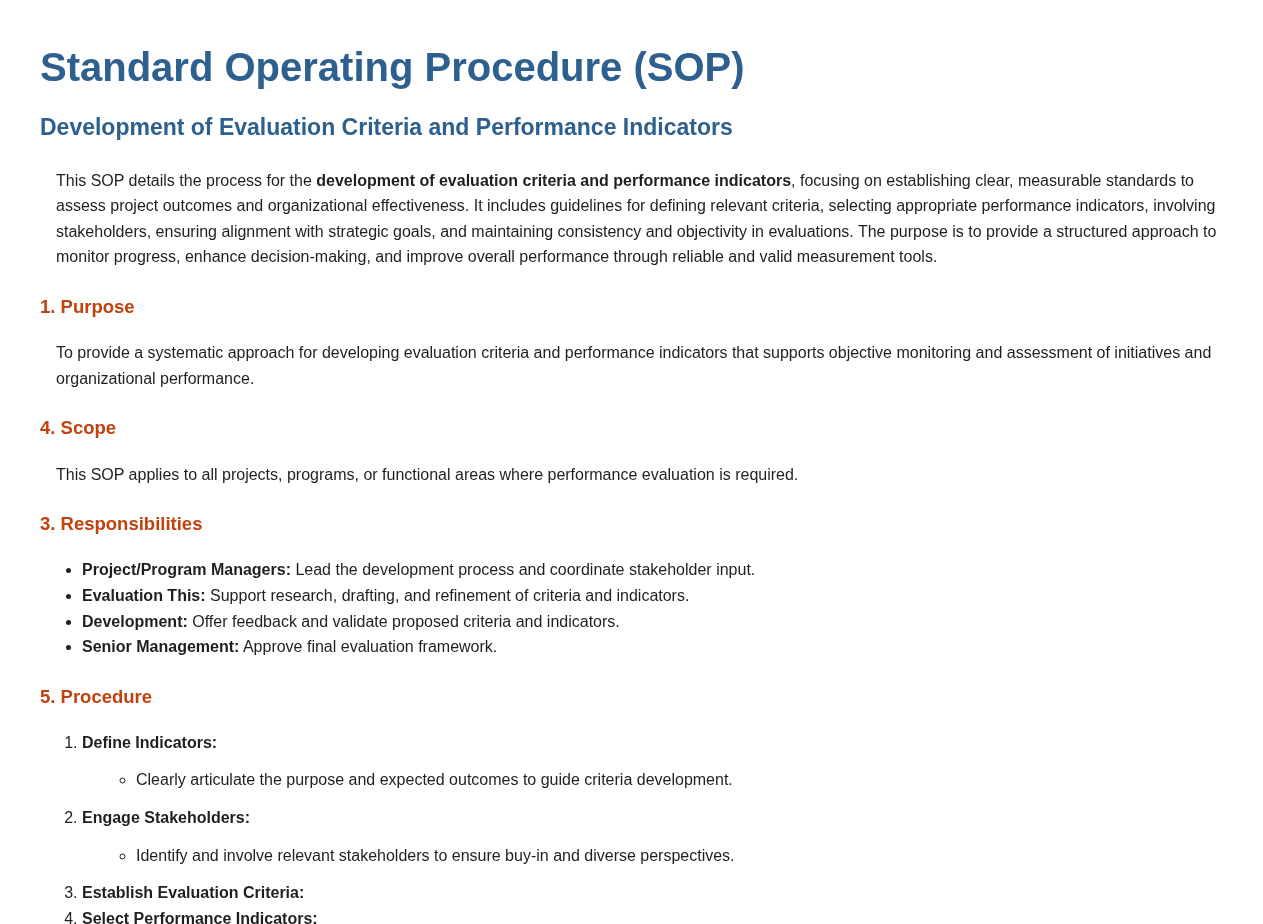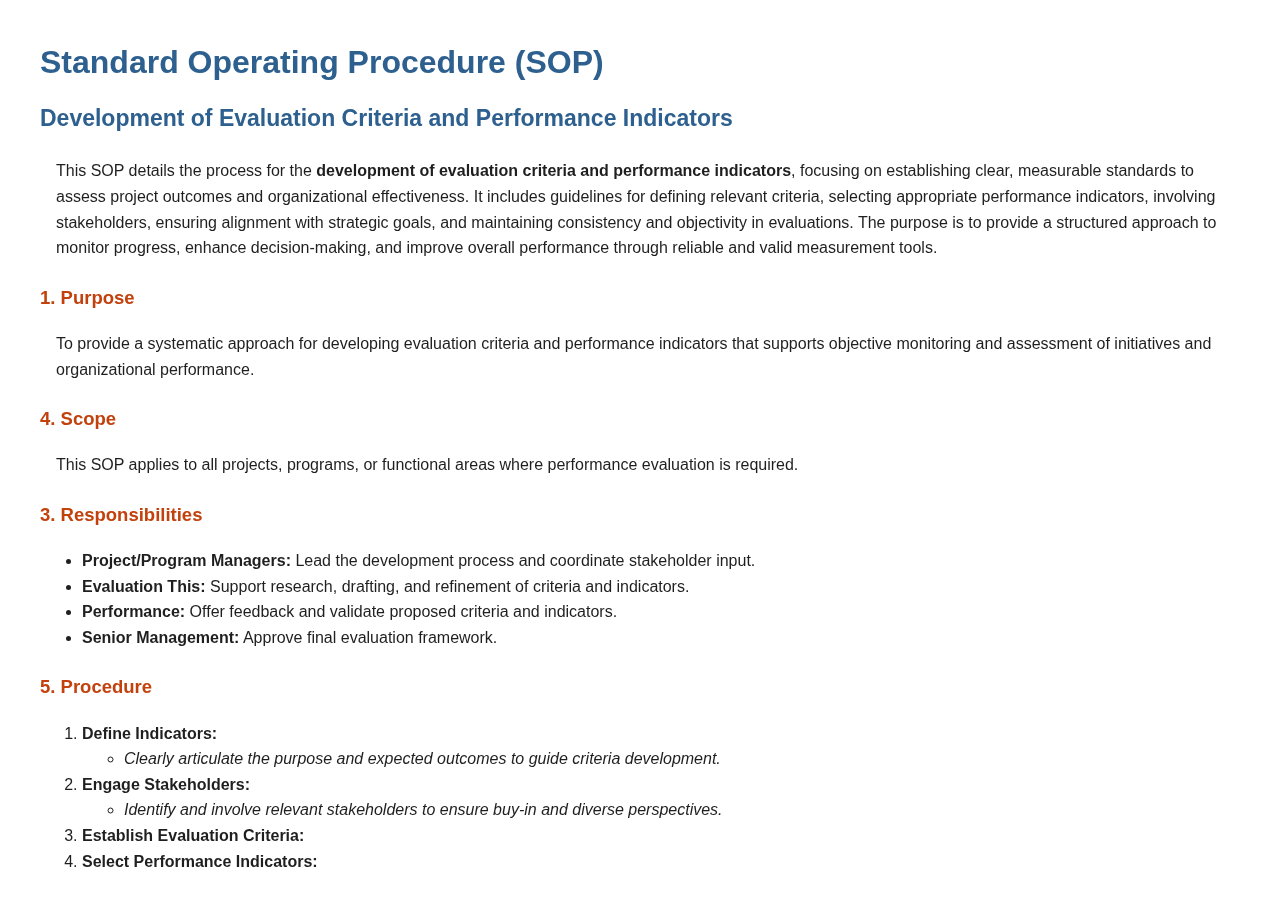--- a/index.html
+++ b/index.html
@@ -13,21 +13,21 @@
     overflow: hidden;
     box-sizing: border-box;
     padding: 0 40px;
     font-family: "Liberation Sans", sans-serif;
     font-size: 16px;
     line-height: 1.6;
     color: #1f1f1f;
   }
   h1 {
     margin: 44px 0 24px 0;
-    font-size: 32px;
+    font-size: 40px;
     line-height: 1.15;
     font-weight: bold;
     color: #2E608F;
   }
   h2 {
     margin: 12px 0 26px 0;
     font-size: 23px;
     line-height: 1.2;
     font-weight: bold;
     color: #2E608F;
@@ -46,24 +46,23 @@
     margin: 0 0 26px 0;
     padding-left: 42px;
     list-style-type: disc;
   }
   ol.proc-list {
     margin: 0 0 26px 0;
     padding-left: 42px;
     list-style-type: decimal;
   }
   ol.proc-list ul {
-    margin: 0;
+    margin: 12px;
     padding-left: 42px;
     list-style-type: circle;
-    font-style: italic;
   }
   li {
     margin: 0;
   }
   strong { font-weight: bold; }
 </style>
 </head>
 <body>
 
 <h1>Standard Operating Procedure (SOP)</h1>
@@ -75,21 +74,21 @@
 <h3>1. Purpose</h3>
 <p>To provide a systematic approach for developing evaluation criteria and performance indicators that supports objective monitoring and assessment of initiatives and organizational performance.</p>
 
 <h3>4. Scope</h3>
 <p>This SOP applies to all projects, programs, or functional areas where performance evaluation is required.</p>
 
 <h3>3. Responsibilities</h3>
 <ul class="resp-list">
   <li><strong>Project/Program Managers:</strong><span> Lead the development process and coordinate stakeholder input.</span></li>
   <li><strong>Evaluation This:</strong><span> Support research, drafting, and refinement of criteria and indicators.</span></li>
-  <li><strong>Performance:</strong><span> Offer feedback and validate proposed criteria and indicators.</span></li>
+  <li><strong>Development:</strong><span> Offer feedback and validate proposed criteria and indicators.</span></li>
   <li><strong>Senior Management:</strong><span> Approve final evaluation framework.</span></li>
 </ul>
 
 <h3>5. Procedure</h3>
 <ol class="proc-list">
   <li>
     <strong>Define Indicators:</strong>
     <ul>
       <li>Clearly articulate the purpose and expected outcomes to guide criteria development.</li>
     </ul>

